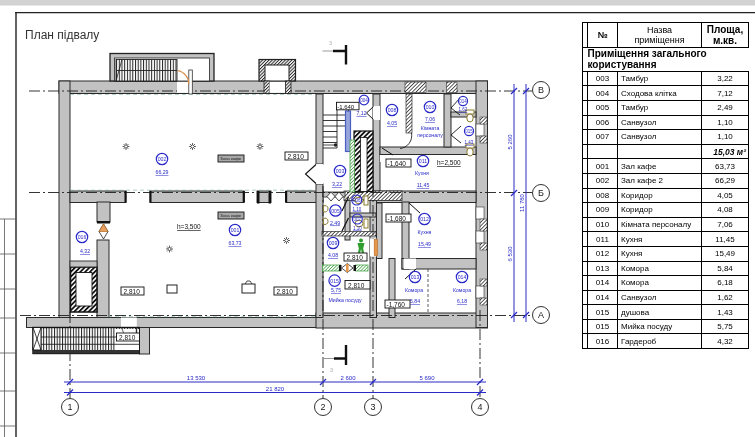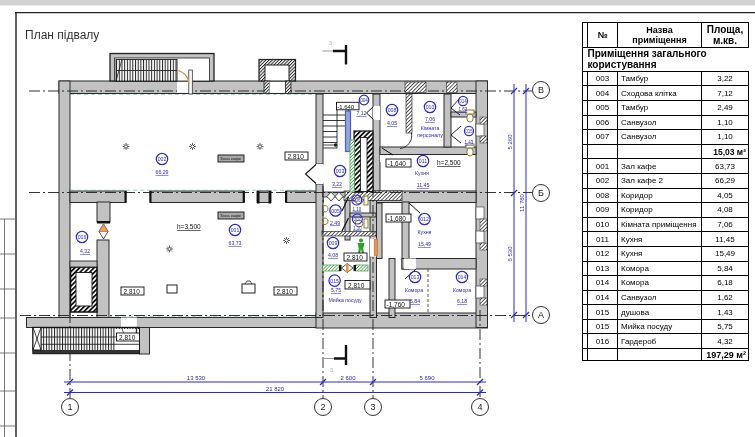--- a/index.html
+++ b/index.html
@@ -3,21 +3,21 @@
 <meta charset="utf-8">
 <style>
   html,body{margin:0;padding:0;background:#fff;}
   *{box-sizing:border-box;}
   body{width:755px;height:437px;position:relative;font-family:"Liberation Sans",sans-serif;}
   #plan{position:absolute;left:0;top:0;}
   .tblwrap{position:absolute;left:582px;top:22px;width:166px;}
   table{border-collapse:collapse;width:166px;table-layout:fixed;}
   td{border:1px solid #000;font-size:8px;color:#000;padding:0 0 0 3px;overflow:hidden;white-space:nowrap;}
   td.c{text-align:center;padding:0;}
-  td.r{text-align:right;padding:0 2px 0 0;}
+  td.r{text-align:right;padding:0 2px 0 0;font-style:italic;}
   td.sec{border-left:none;border-right:none;font-weight:bold;font-size:10px;padding:0;}
   tr{height:14.6px;}
 </style>
 </head>
 <body>
 
 <svg id="plan" width="755" height="437" viewBox="0 0 755 437" xmlns="http://www.w3.org/2000/svg">
 <defs>
   <pattern id="hv" width="2.7" height="8" patternUnits="userSpaceOnUse">
     <rect width="2.7" height="8" fill="#fff"></rect>
@@ -679,21 +679,21 @@
         <col style="width:5px">
         <col style="width:30px">
         <col style="width:84px">
         <col style="width:47px">
       </colgroup>
 
   <tbody>
         <tr style="height:24.8px">
           <td></td>
           <td class="c" style="font-weight:bold;font-size:9px">№</td>
-          <td class="c" style="font-weight:bold;font-size:9px">Назва<br>приміщення</td>
+          <td class="c" style="font-weight:normal;font-size:9px">Назва<br>приміщення</td>
           <td class="c" style="font-weight:bold;font-size:10px">Площа,<br>м.кв.</td>
         </tr>
 
   <tr style="height:24px">
           <td style="border-right:none"></td>
           <td colspan="3" class="sec">Приміщення загального<br>користування</td>
         </tr>
   <tr>
           <td></td>
           <td class="c">003</td>
@@ -751,21 +751,21 @@
         </tr>
   <tr>
           <td></td>
           <td class="c">009</td>
           <td>Коридор</td>
           <td class="c">4,08</td>
         </tr>
   <tr>
           <td></td>
           <td class="c">010</td>
-          <td>Кімната приміщення</td>
+          <td>Кімната персоналу</td>
           <td class="c">7,06</td>
         </tr>
   <tr>
           <td></td>
           <td class="c">011</td>
           <td>Кухня</td>
           <td class="c">11,45</td>
         </tr>
   <tr>
           <td></td>
@@ -802,21 +802,15 @@
           <td class="c">015</td>
           <td>Мийка посуду</td>
           <td class="c">5,75</td>
         </tr>
   <tr>
           <td></td>
           <td class="c">016</td>
           <td>Гардероб</td>
           <td class="c">4,32</td>
         </tr>
-  <tr style="height:12px">
-          <td></td>
-          <td></td>
-          <td></td>
-          <td class="r" style="font-weight:bold;font-size:9px">197,29 м²</td>
-        </tr>
 </tbody>
     </table>
 </div>
 
 </body></html>

